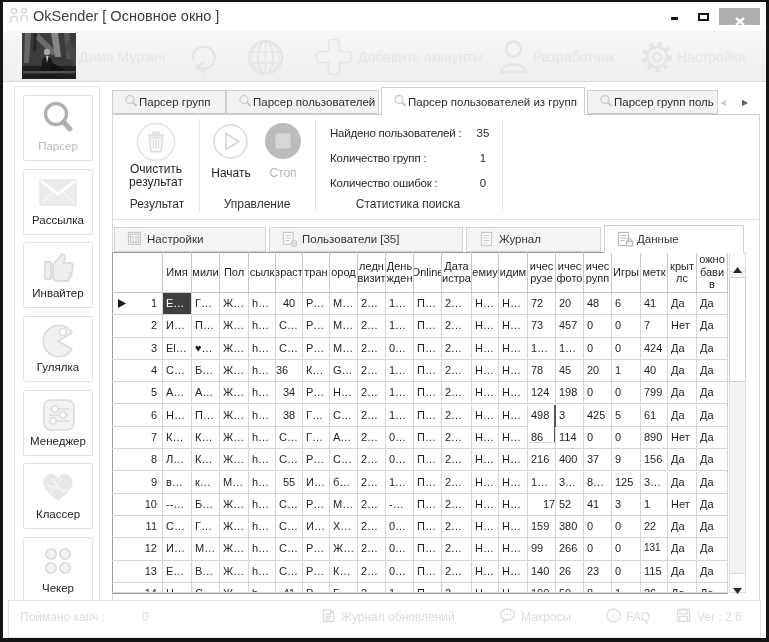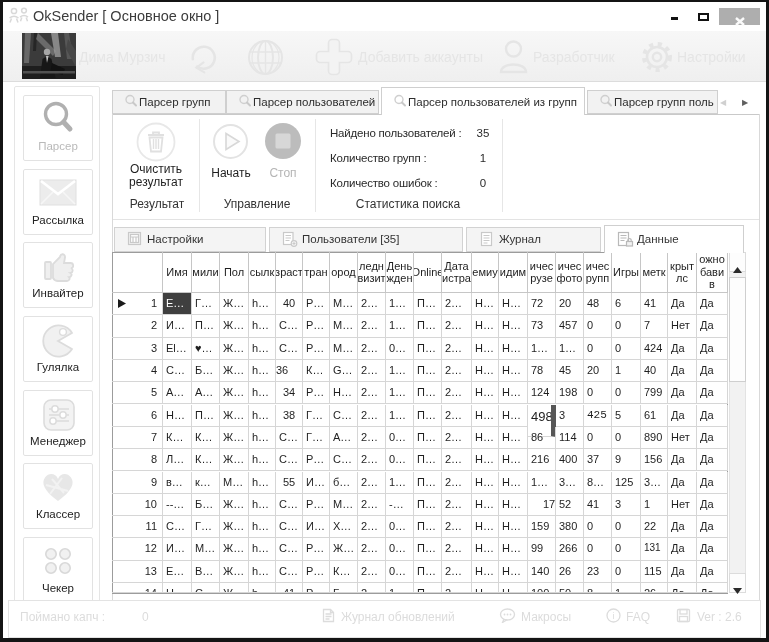--- a/index.html
+++ b/index.html
@@ -647,28 +647,28 @@
   </div>
 <div class="a" style="left:442px;top:404.6px;width:30px;height:22.3px;border-right:1px solid #d6d6d6;border-bottom:1px solid #d6d6d6;box-sizing:border-box;overflow:hidden;font-size:11px;color:#1f1f1f;">
     <div style="position:absolute;left:3px;top:4px;white-space:nowrap;">2…</div>
   </div>
 <div class="a" style="left:472px;top:404.6px;width:27px;height:22.3px;border-right:1px solid #d6d6d6;border-bottom:1px solid #d6d6d6;box-sizing:border-box;overflow:hidden;font-size:11px;color:#1f1f1f;">
     <div style="position:absolute;left:3px;top:4px;white-space:nowrap;">Н…</div>
   </div>
 <div class="a" style="left:499px;top:404.6px;width:29px;height:22.3px;border-right:1px solid #d6d6d6;border-bottom:1px solid #d6d6d6;box-sizing:border-box;overflow:hidden;font-size:11px;color:#1f1f1f;">
     <div style="position:absolute;left:3px;top:4px;white-space:nowrap;">Н…</div>
   </div>
-<div class="a" style="left:528px;top:404.6px;width:28px;height:32px;border-right:5px solid #0369a1;border-bottom:1px solid #d6d6d6;box-sizing:border-box;overflow:hidden;font-size:13px;color:#1f1f1f;">
+<div class="a" style="left:528px;top:404.6px;width:28px;height:38px;border-right:2px solid #0369a1;border-bottom:1px solid #d6d6d6;box-sizing:border-box;overflow:hidden;font-size:11px;color:#1f1f1f;">
     <div style="position:absolute;left:3px;top:4px;white-space:nowrap;">498</div>
   </div>
 <div class="a" style="left:556px;top:404.6px;width:28px;height:22.3px;border-right:1px solid #d6d6d6;border-bottom:1px solid #d6d6d6;box-sizing:border-box;overflow:hidden;font-size:11px;color:#1f1f1f;">
     <div style="position:absolute;left:3px;top:4px;white-space:nowrap;">3</div>
   </div>
 <div class="a" style="left:584px;top:404.6px;width:28px;height:22.3px;border-right:1px solid #d6d6d6;border-bottom:1px solid #d6d6d6;box-sizing:border-box;overflow:hidden;font-size:11px;color:#1f1f1f;">
-    <div style="position:absolute;left:3px;top:4px;white-space:nowrap;font-family:Liberation Mono, monospace;">425</div>
+    <div style="position:absolute;left:3px;top:4px;white-space:nowrap;">425</div>
   </div>
 <div class="a" style="left:612px;top:404.6px;width:29px;height:22.3px;border-right:1px solid #d6d6d6;border-bottom:1px solid #d6d6d6;box-sizing:border-box;overflow:hidden;font-size:11px;color:#1f1f1f;">
     <div style="position:absolute;left:3px;top:4px;white-space:nowrap;">5</div>
   </div>
 <div class="a" style="left:641px;top:404.6px;width:27px;height:22.3px;border-right:1px solid #d6d6d6;border-bottom:1px solid #d6d6d6;box-sizing:border-box;overflow:hidden;font-size:11px;color:#1f1f1f;">
     <div style="position:absolute;left:3px;top:4px;white-space:nowrap;">61</div>
   </div>
 <div class="a" style="left:668px;top:404.6px;width:29px;height:22.3px;border-right:1px solid #d6d6d6;border-bottom:1px solid #d6d6d6;box-sizing:border-box;overflow:hidden;font-size:11px;color:#1f1f1f;">
     <div style="position:absolute;left:3px;top:4px;white-space:nowrap;">Да</div>
   </div>

